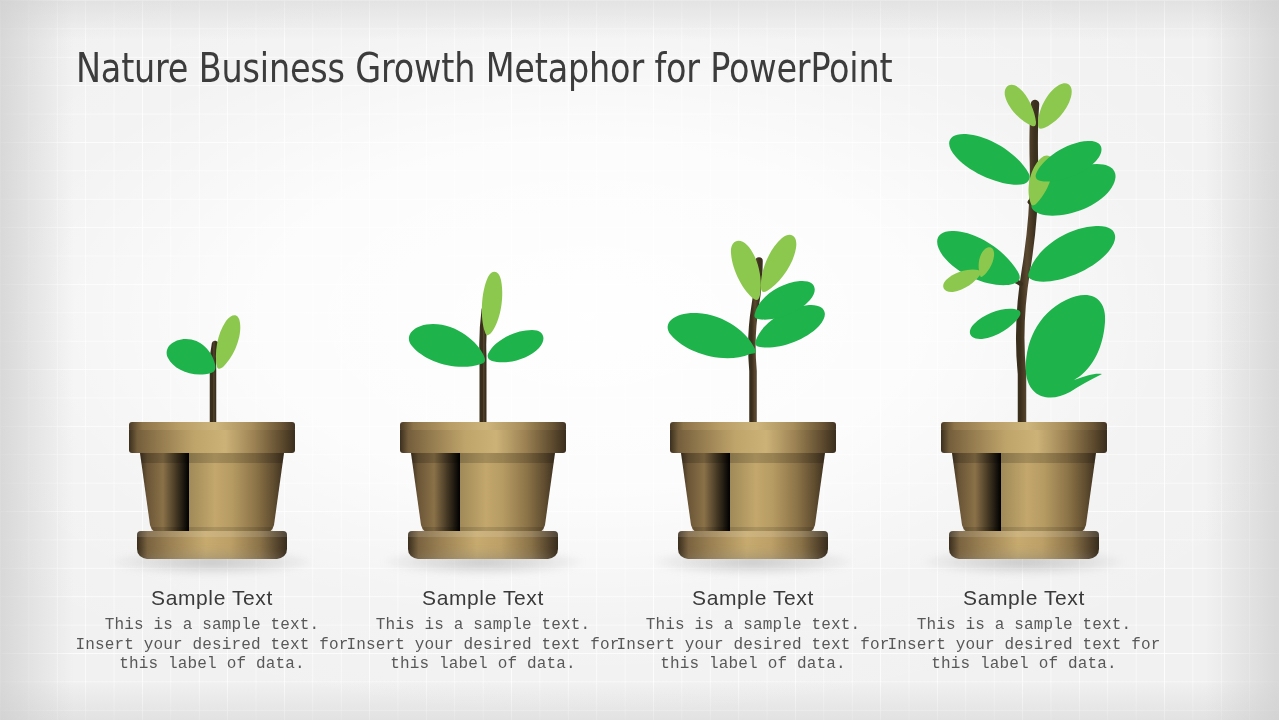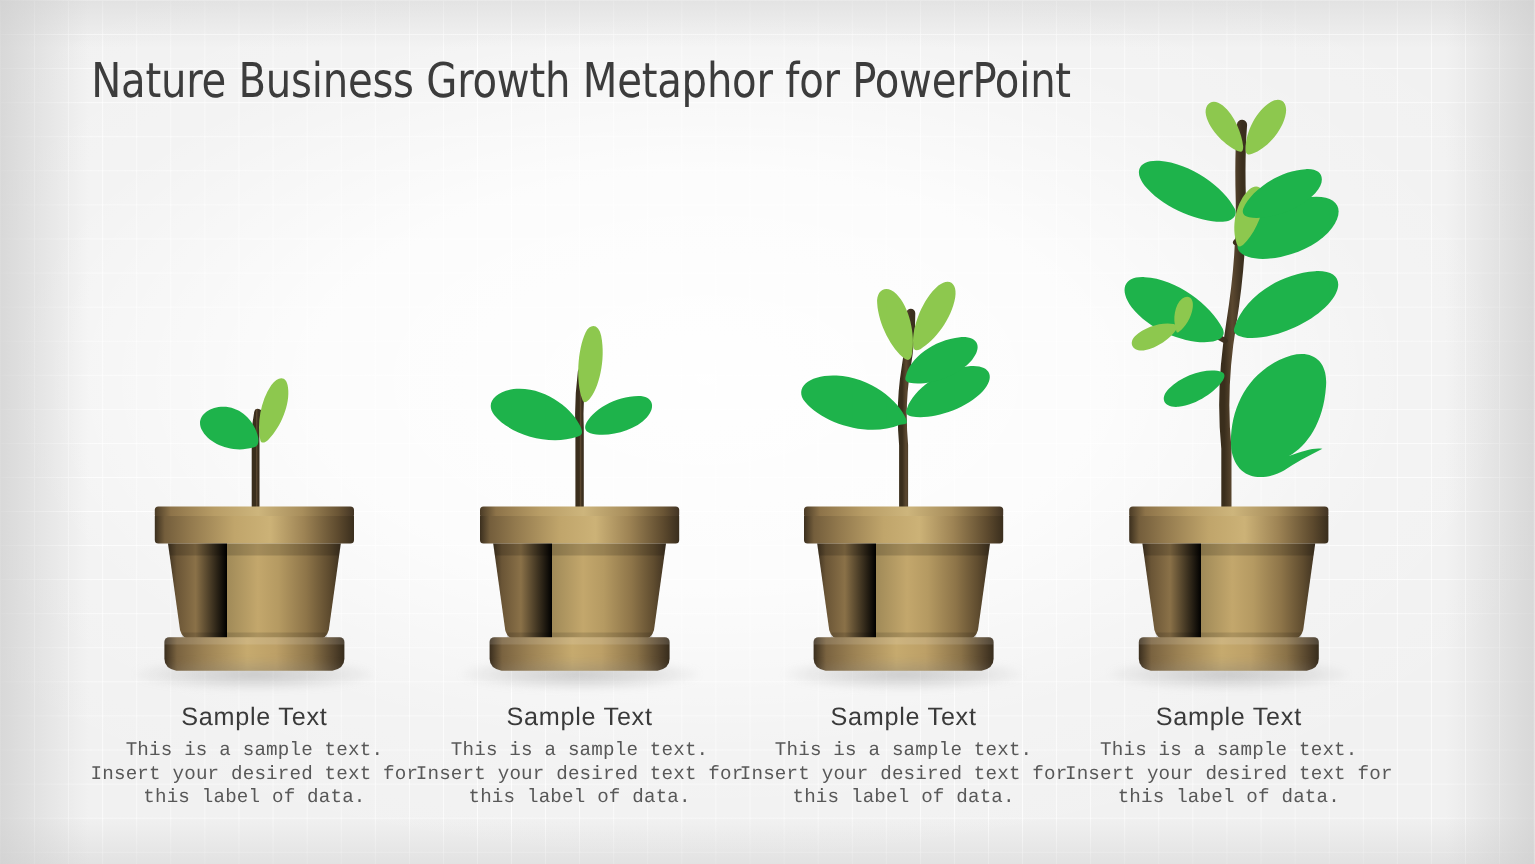--- a/index.html
+++ b/index.html
@@ -6,21 +6,21 @@
   html, body {
     margin: 0;
     padding: 0;
     background: #ffffff;
   }
   #slide {
     position: relative;
     width: 1279px;
     height: 720px;
     overflow: hidden;
-    background: #e5e5e5;
+    background: #22c55e;
     font-family: "Liberation Sans", sans-serif;
   }
   
   #bg-grid {
     position: absolute;
     inset: 0;
     background-color: #f1f1f1;
     background-image:
       linear-gradient(to right, rgba(255,255,255,0.92) 1.2px, rgba(0,0,0,0) 1.2px),
       linear-gradient(to bottom, rgba(255,255,255,0.92) 1.2px, rgba(0,0,0,0) 1.2px),

